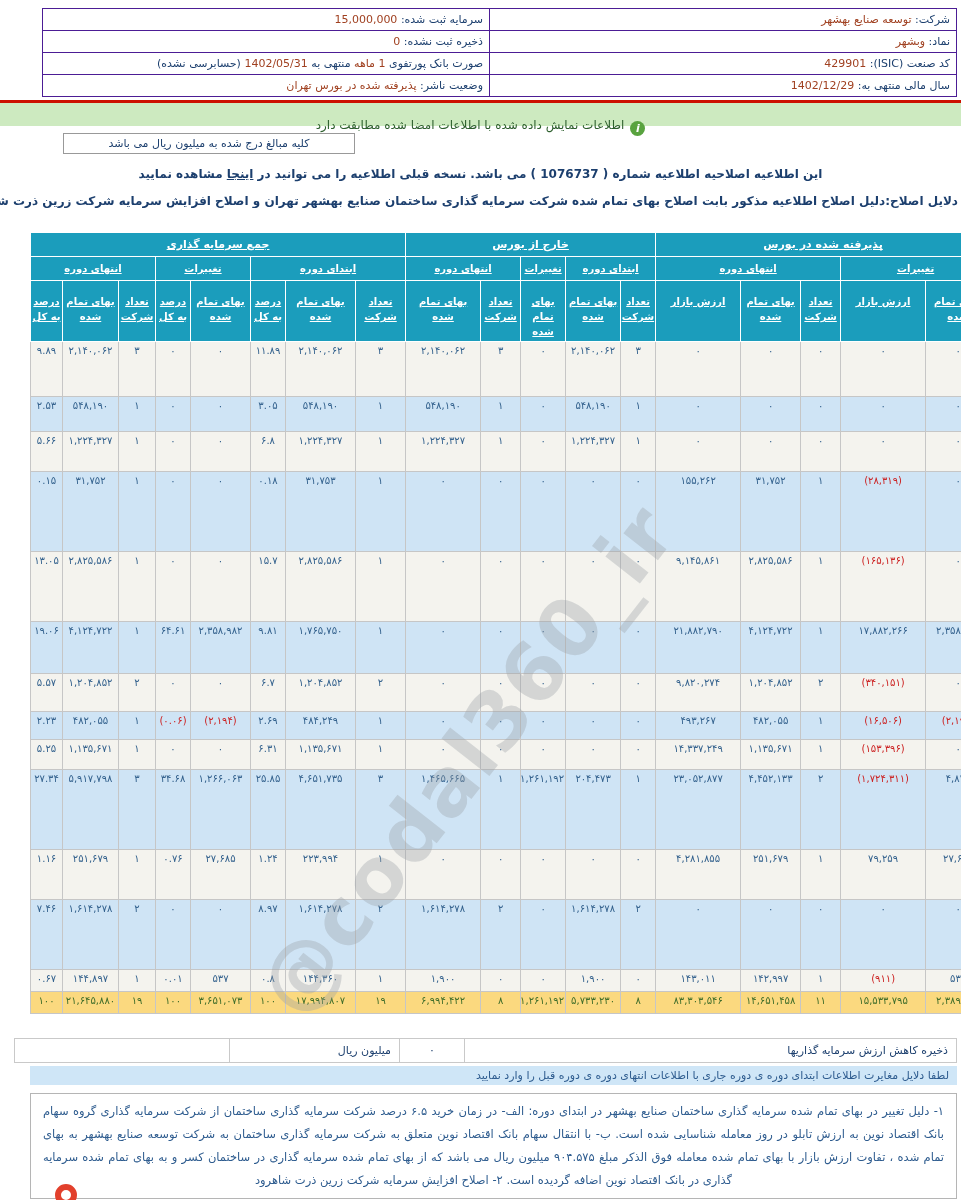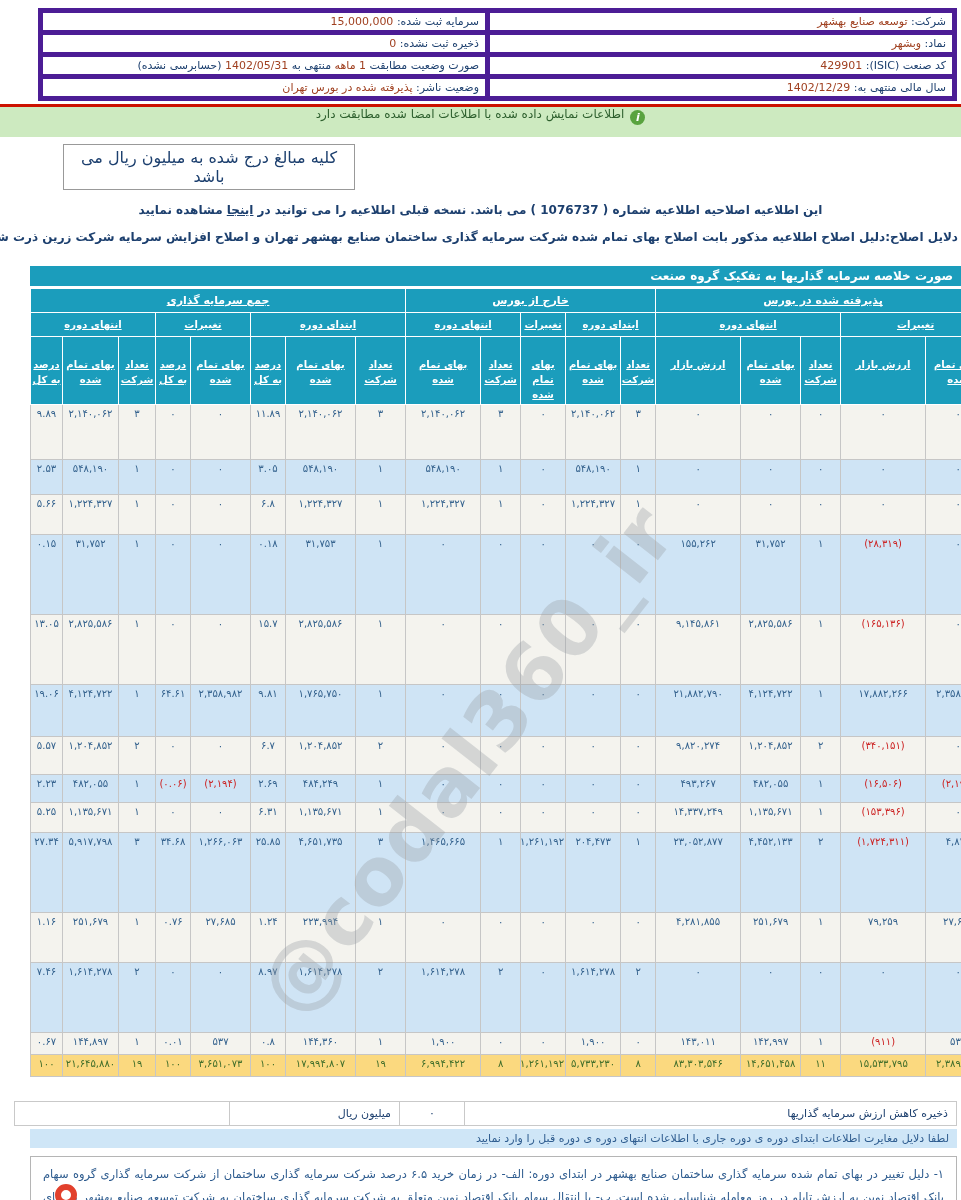--- a/index.html
+++ b/index.html
@@ -6,45 +6,45 @@
     --teal_header:#1b9dbc; --negative_red:#cc2222; --number_blue:#33618d;
     --total_row_bg:#fbd97f; --total_row_text:#3f6d2a; --navy_text:#1c3f6e;
     --value_red:#a04020; --row_alt_blue:#cfe4f5; --row_alt_white:#f4f3ee;
     --banner_green_bg:#cdeac0; --rule_red:#cc1100; --note_blue_bg:#cfe6f7;
   }
   *{box-sizing:border-box;}
   body{margin:0;width:961px;height:1200px;overflow:hidden;background:#fff;direction:rtl;
        font-family:"DejaVu Sans",sans-serif;position:relative;}
   
   .info-table{border-collapse:collapse;margin:8px 4px 0 43px;width:914px;table-layout:fixed;}
-  .info-table td{border:5px solid #4c1d95;height:22px;padding:1px 6px;font-size:11px;vertical-align:middle;
+  .info-table td{border:1px solid #4c1d95;height:22px;padding:1px 6px;font-size:11px;vertical-align:middle;
                  white-space:nowrap;overflow:hidden;}
   .info-table td.rcol{width:467px;} .info-table td.lcol{width:447px;}
   .lbl{color:var(--navy_text);} .val{color:var(--value_red);}
   .red-rule{height:3px;background:var(--rule_red);margin-top:3px;}
-  .green-banner{background:var(--banner_green_bg);height:30px;padding-top:0;text-align:center;
+  .green-banner{background:var(--banner_green_bg);height:23px;padding-top:15px;text-align:center;
                 color:#2d5f2d;font-size:12px;}
   .info-icon{display:inline-block;width:15px;height:15px;line-height:15px;border-radius:50%;
              background:#59a33f;color:#fff;text-align:center;font-size:11px;font-weight:bold;
              font-style:italic;vertical-align:-3px;margin-left:6px;}
   .unit-box{width:292px;margin:7px 606px 13px 45px;border:1px solid #999;text-align:center;
-            font-size:16px;color:var(--navy_text);padding:3px 4px;background:#fff;}
+            font-size:11px;color:var(--navy_text);padding:3px 4px;background:#fff;}
   .revision-notice{margin-top:9px;text-align:center;color:var(--navy_text);font-size:12px;font-weight:bold;}
   .here-link{color:var(--navy_text);text-decoration:underline;cursor:pointer;margin-top:20px;}
   .reason{margin-top:13px;padding:0 3px;text-align:right;color:var(--navy_text);font-size:12px;
           font-weight:bold;white-space:nowrap;overflow:hidden;}
   
   .table-wrap{margin:22px 0 0 30px;width:931px;overflow:hidden;direction:ltr;}
   .table-title{background:var(--teal_header);color:#fff;font-weight:bold;font-size:12px;
                text-align:right;direction:rtl;padding:3px 8px;}
   .main-table{border-collapse:collapse;table-layout:fixed;width:960px;margin-top:2px;}
   .main-table th{background:var(--teal_header);color:#fff;border:1px solid #fff;font-size:10px;
                  font-weight:bold;padding:2px 1px;direction:rtl;overflow:hidden;text-decoration:underline;}
   th.grp{height:24px;font-size:11px;} th.sub{height:24px;}
-  th.leaf{height:56px;vertical-align:top;padding-top:20px;line-height:1.5;margin-left:48px;}
+  th.leaf{height:56px;vertical-align:top;padding-top:13px;line-height:1.5;margin-left:48px;}
   .main-table td{border:1px solid #c6c6c6;text-align:center;vertical-align:top;font-size:10px;
                  color:var(--number_blue);padding:3px 1px;direction:rtl;white-space:nowrap;overflow:hidden;}
   tr.white td{background:var(--row_alt_white);} tr.blue td{background:var(--row_alt_blue);}
   td.neg{color:var(--negative_red);}
   tr.total td{background:var(--total_row_bg);color:var(--total_row_text);}
   
   .reserve-table{border-collapse:collapse;margin:24px 4px 0 30px;width:927px;table-layout:fixed;}
   .reserve-table td{border:1px solid #c9c9c9;height:24px;font-size:11px;color:var(--navy_text);padding:1px 8px;}
   .r-label{width:492px;} .r-value{width:65px;text-align:center;color:var(--number_blue);}
   .r-unit{width:170px;text-align:right;} .r-empty{width:215px;}
@@ -66,21 +66,21 @@
       <tr>
         <td class="rcol"><span class="lbl">شرکت:</span> <span class="val">توسعه صنایع بهشهر</span> </td>
         <td class="lcol"><span class="lbl">سرمایه ثبت شده:</span> <span class="val">15,000,000</span> </td>
       </tr>
       <tr>
         <td class="rcol"><span class="lbl">نماد:</span> <span class="val">وبشهر</span> </td>
         <td class="lcol"><span class="lbl">ذخیره ثبت نشده:</span> <span class="val">0</span> </td>
       </tr>
       <tr>
         <td class="rcol"><span class="lbl">کد صنعت (ISIC):</span> <span class="val">429901</span> </td>
-        <td class="lcol"><span class="lbl">صورت وضعیت مطابقت</span> <span class="val">1 ماهه</span> <span class="lbl">منتهی به</span> <span class="val">1402/05/31</span> <span class="lbl">(حسابرسی نشده)</span> </td>
+        <td class="lcol"><span class="lbl">صورت بانک پورتفوی</span> <span class="val">1 ماهه</span> <span class="lbl">منتهی به</span> <span class="val">1402/05/31</span> <span class="lbl">(حسابرسی نشده)</span> </td>
       </tr>
       <tr>
         <td class="rcol"><span class="lbl">سال مالی منتهی به:</span> <span class="val">1402/12/29</span> </td>
         <td class="lcol"><span class="lbl">وضعیت ناشر:</span> <span class="val">پذیرفته شده در بورس تهران</span> </td>
       </tr>
     </tbody>
 </table>
 
 <div class="red-rule"></div>
 
@@ -92,21 +92,20 @@
   <span>کلیه مبالغ درج شده به میلیون ریال می باشد</span>
 </div>
 
 <div class="revision-notice">
   <span>این اطلاعیه اصلاحیه اطلاعیه شماره ( 1076737 ) می باشد. نسخه قبلی اطلاعیه را می توانید در </span><a class="here-link">اینجا</a><span> مشاهده نمایید</span>
 </div>
 
 <div class="reason">دلایل اصلاح:دلیل اصلاح اطلاعیه مذکور بابت اصلاح بهای تمام شده شرکت سرمایه گذاری ساختمان صنایع بهشهر تهران و اصلاح افزایش سرمایه شرکت زرین ذرت شاهرود می باشد.</div>
 
 <div class="table-wrap">
-  <div class="table-title">صورت خلاصه سرمایه گذاریها به تفکیک گروه صنعت</div>
   <table class="main-table">
     <colgroup id="main-cols">
         <col style="width: 32px;">
         <col style="width: 56px;">
         <col style="width: 37px;">
         <col style="width: 35px;">
         <col style="width: 60px;">
         <col style="width: 35px;">
         <col style="width: 70px;">
         <col style="width: 50px;">

